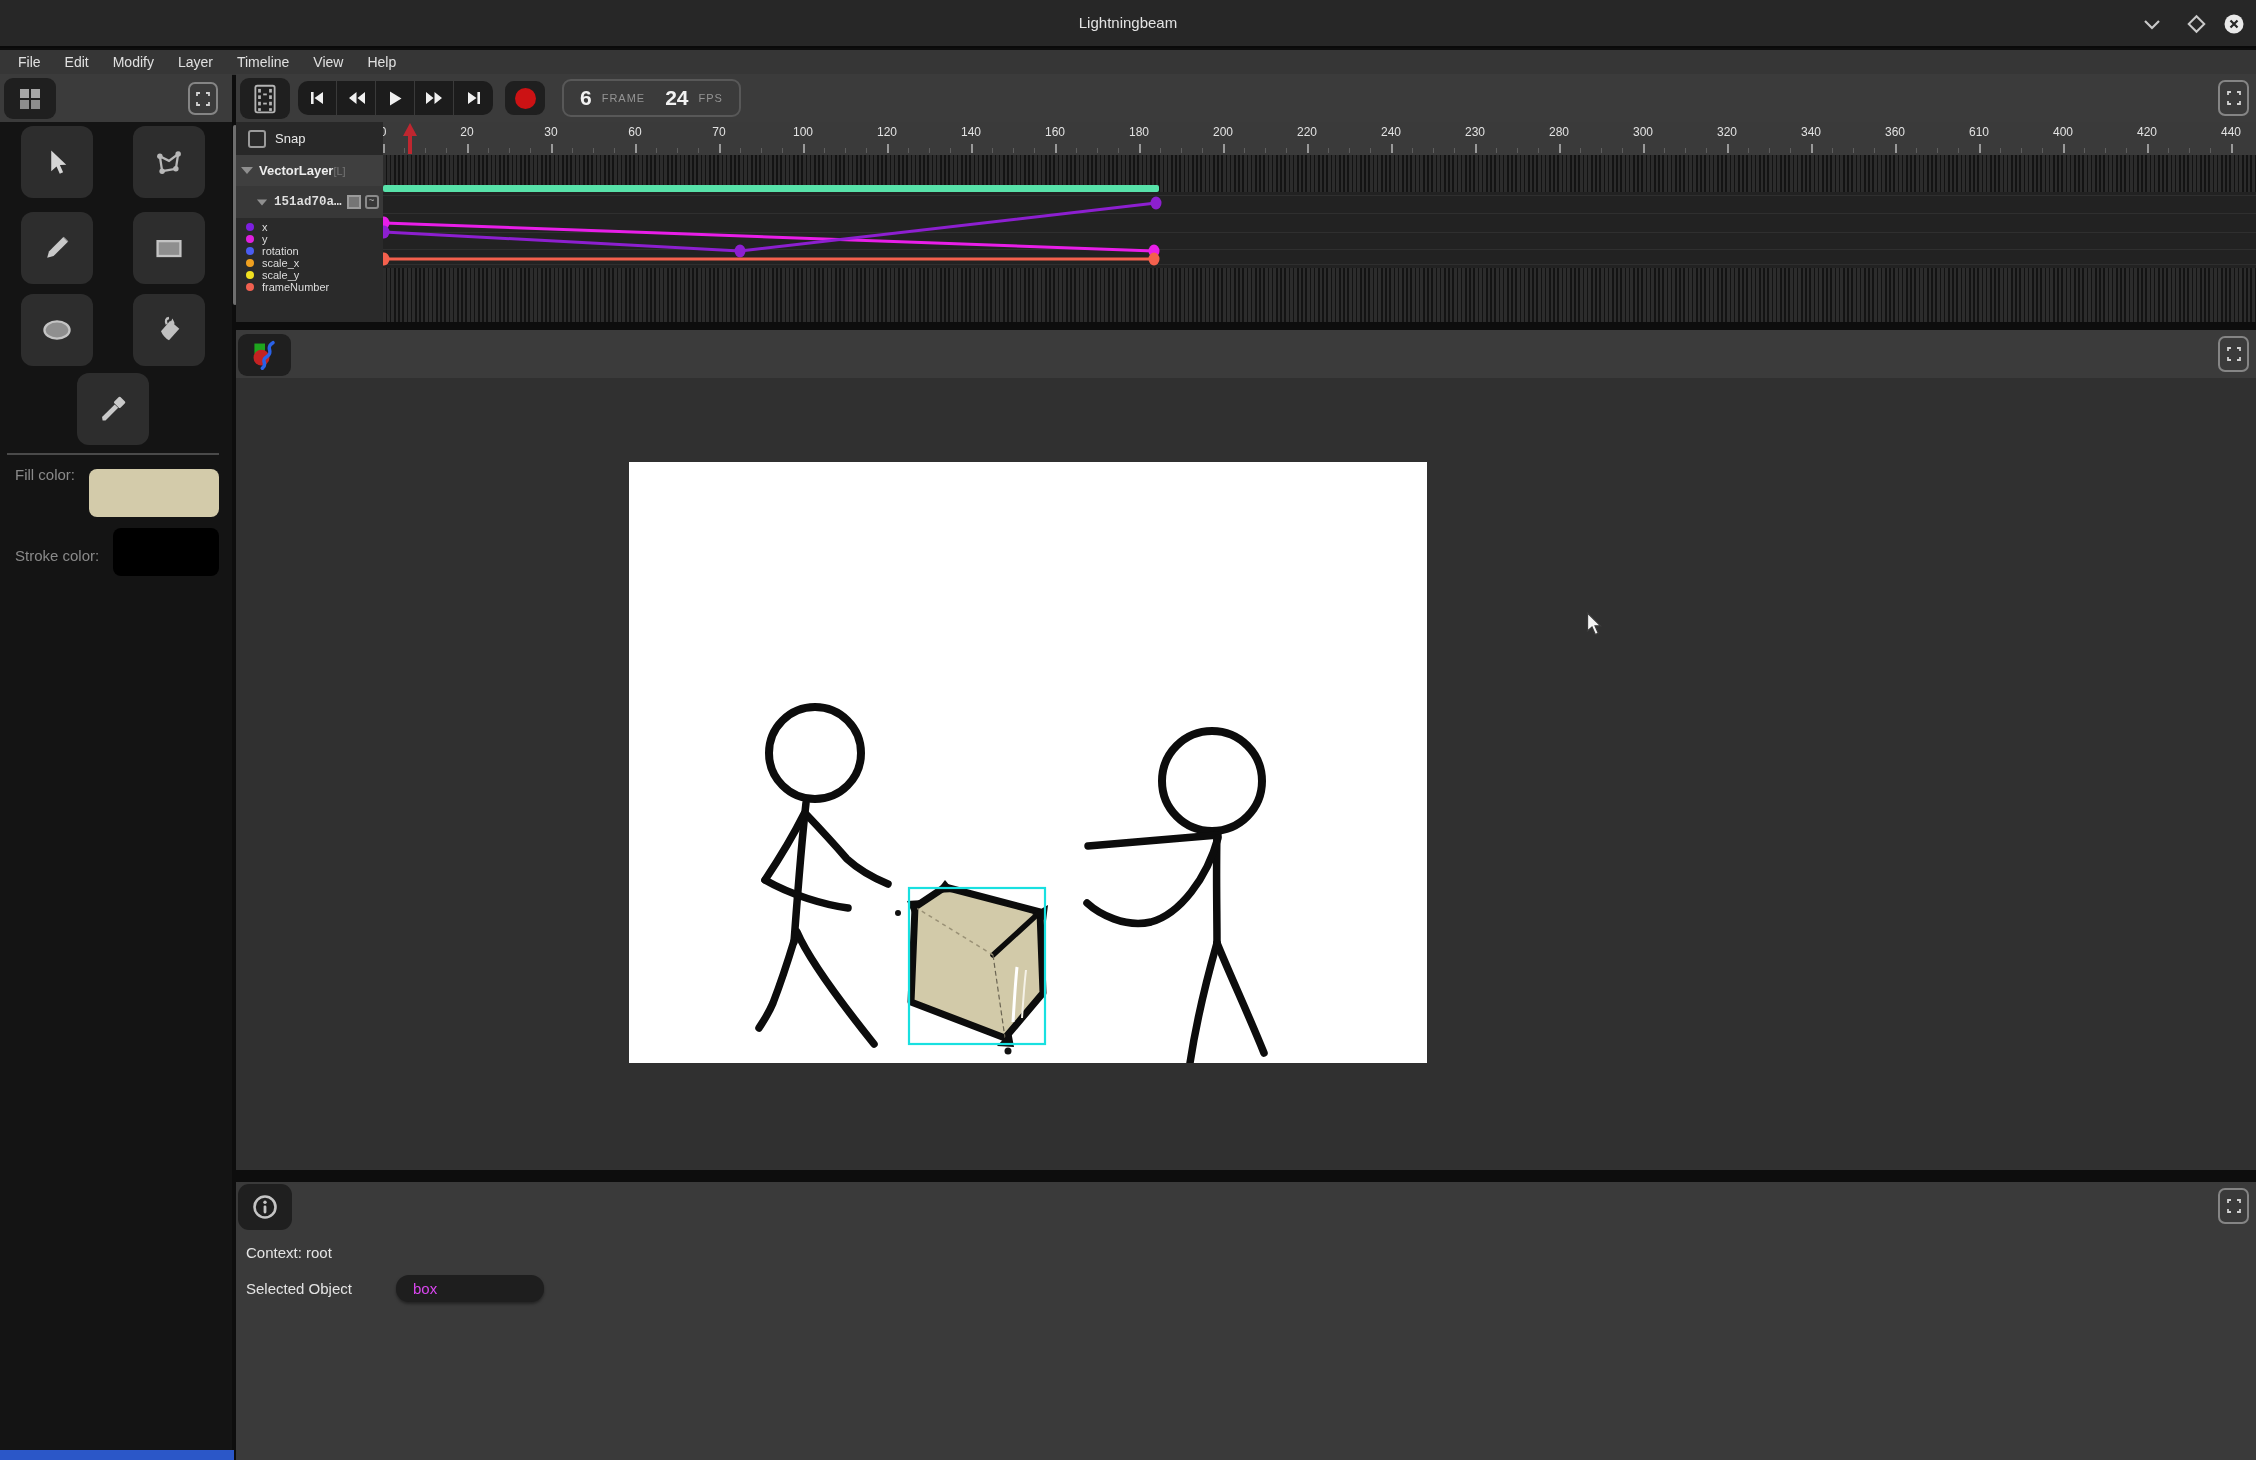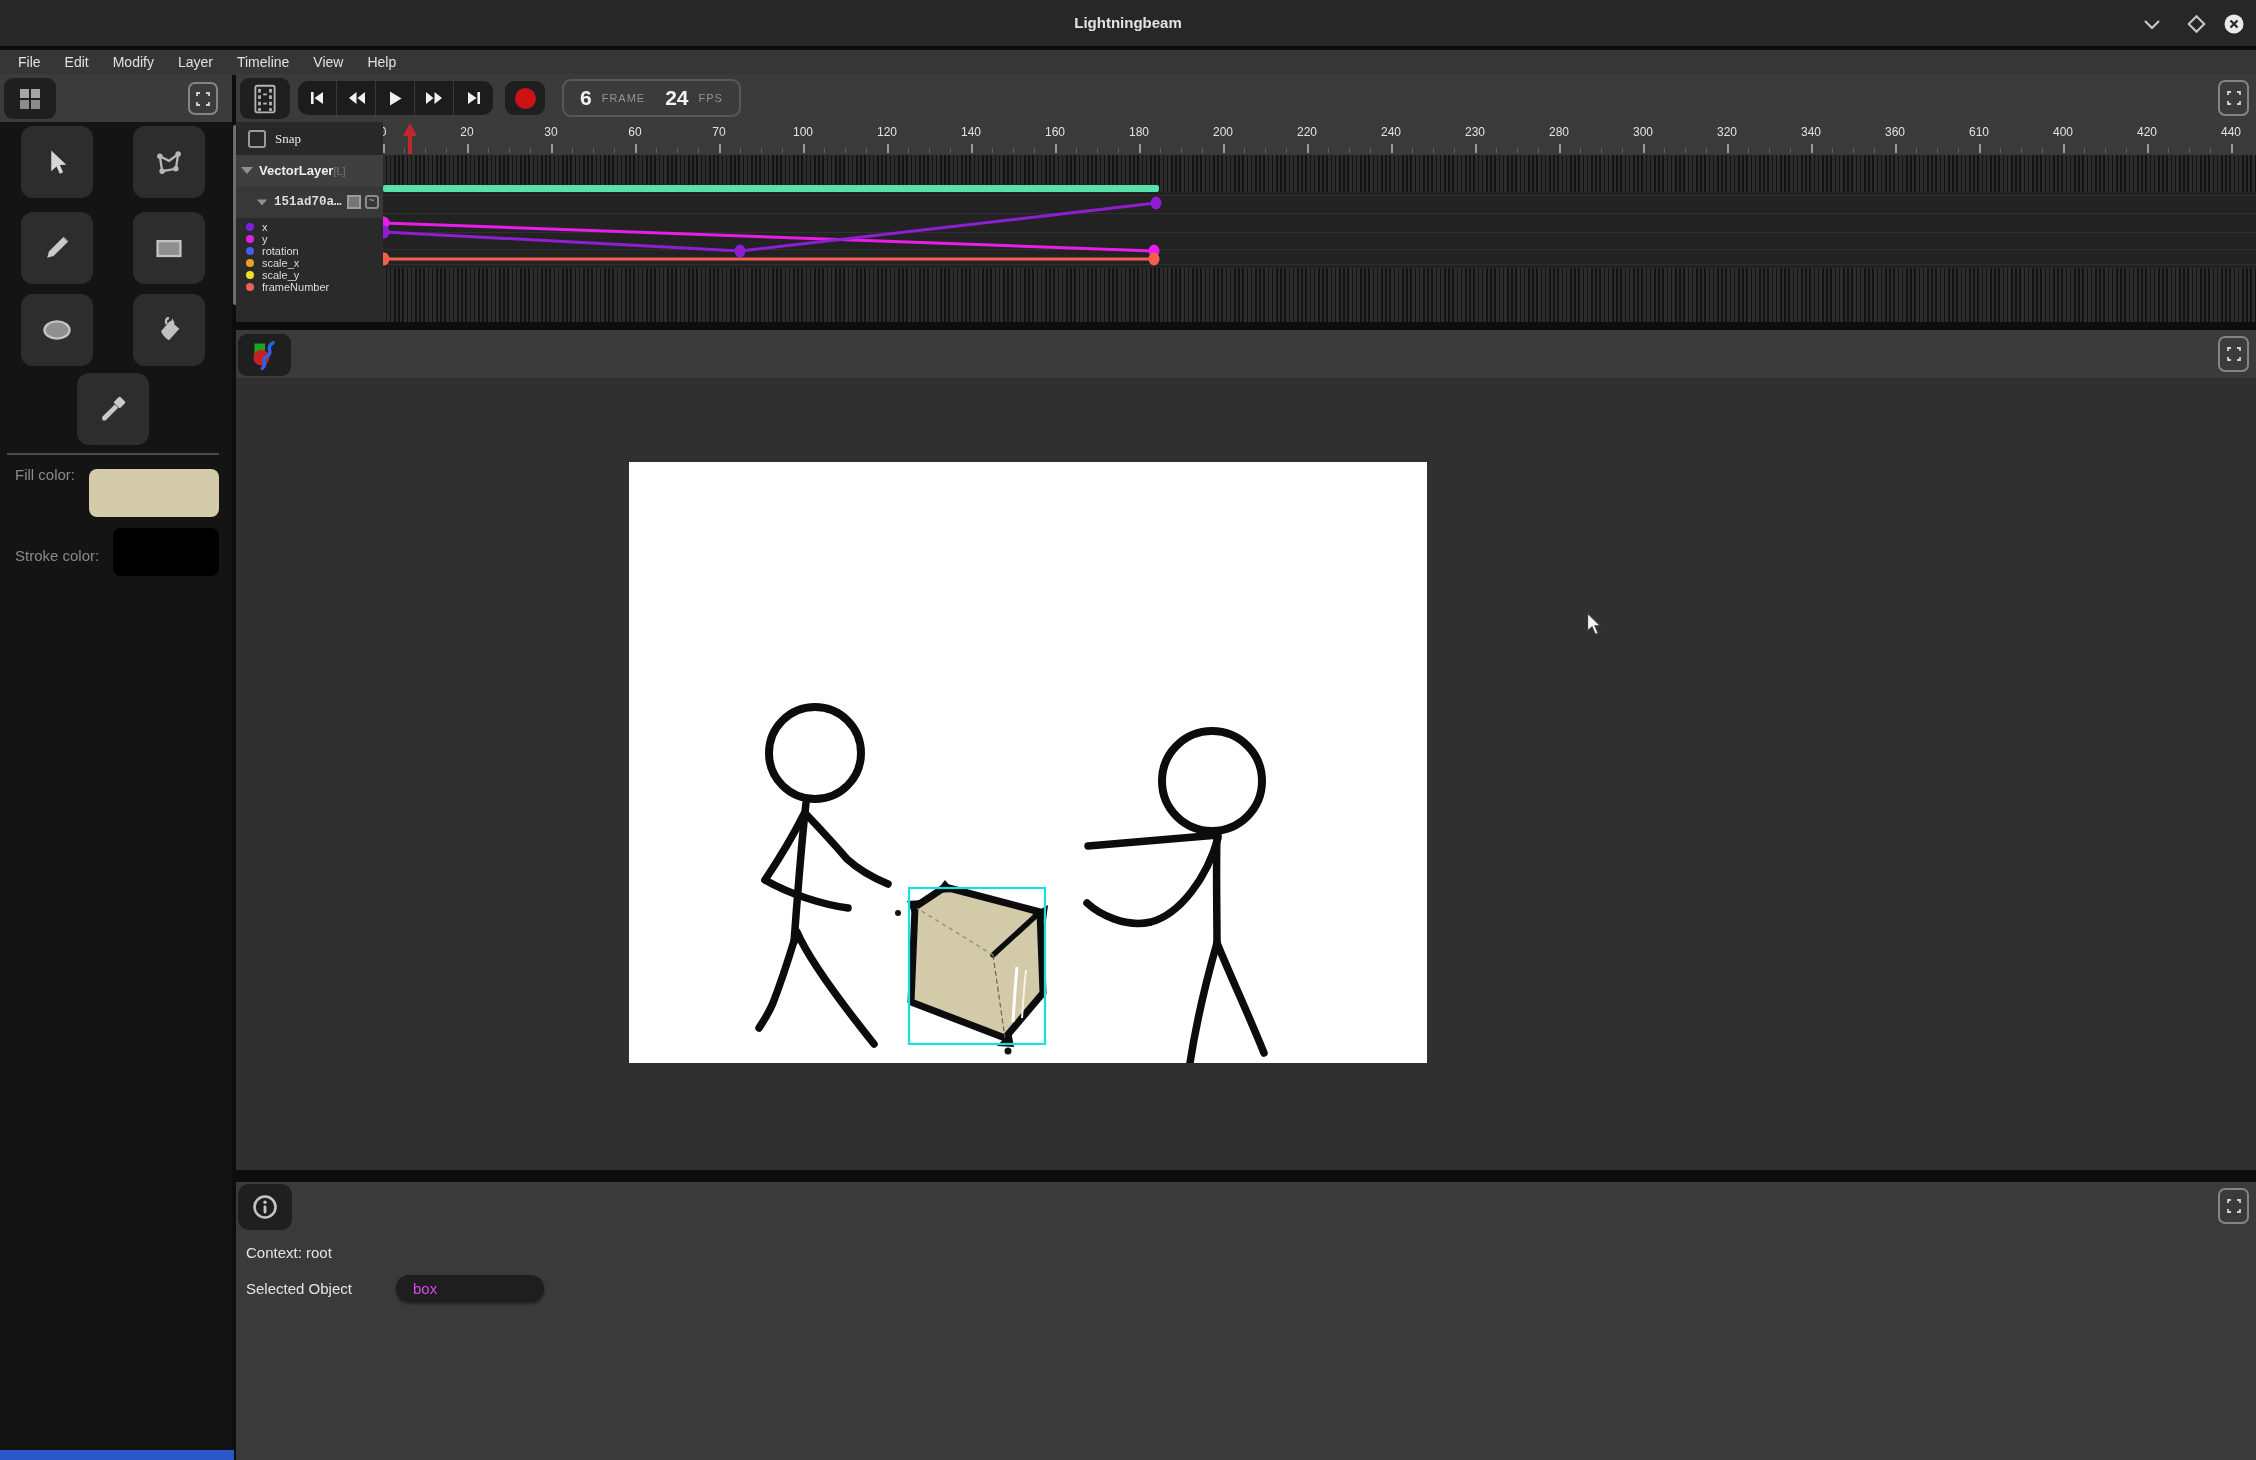--- a/index.html
+++ b/index.html
@@ -4,21 +4,21 @@
 <style>
   * { margin:0; padding:0; box-sizing:border-box; }
   html,body { background:#0d0d0d; }
   body { width:2256px; height:1460px; overflow:hidden;
          font-family:"Liberation Sans", sans-serif; }
   .app { position:relative; width:2256px; height:1460px; background:#0d0d0d; }
   .abs { position:absolute; }
 
   
   .titlebar { left:0; top:0; width:2256px; height:48px; background:#272727; border-bottom:2px solid #0a0a0a; }
-  .title { width:100%; text-align:center; line-height:46px; color:#e3e3e3; font-weight:bold; font-size:15px; }
+  .title { width:100%; text-align:center; line-height:46px; color:#e3e3e3; font-weight:normal; font-size:15px; }
   .winctl { top:14px; width:22px; height:20px; }
   .menubar { left:0; top:50px; width:2256px; height:25px; background:#363636; display:flex; align-items:center; padding-left:6px; }
   .menu-item { color:#e0e0e0; font-size:14px; padding:0 12px; height:25px; line-height:25px; cursor:default; }
 
   
   .panel-header { background:#3b3b3b; }
   .left-panel  { left:0; top:74px; width:232px; height:1386px; background:#141414; }
   .timeline-panel { left:236px; top:74px; width:2020px; height:248px; background:#232323; overflow:hidden; }
   .canvas-panel { left:236px; top:330px; width:2020px; height:840px; background:#303030; overflow:hidden; }
   .bottom-panel { left:236px; top:1182px; width:2020px; height:278px; background:#3a3a3a; }
@@ -204,21 +204,21 @@
         <span class="bignum" style="margin-left:10px">24</span>
         <span class="smalllbl">FPS</span>
       </div>
       <div class="abs expand-btn" style="left:1982px;top:6px;width:31px;height:36px;">
         <svg width="14" height="14" viewBox="0 0 14 14">
           <path d="M1,4 V1 H4 M10,1 H13 V4 M13,10 V13 H10 M4,13 H1 V10" fill="none" stroke="#d2d2d2" stroke-width="1.8"></path>
         </svg>
       </div>
     </div>
 
-    <div class="abs" style="left:0;top:48px;width:168px;height:33px;background:#282828;display:flex;align-items:center;font-family:Liberation Serif, serif;">
+    <div class="abs" style="left:0;top:48px;width:168px;height:33px;background:#282828;display:flex;align-items:center;">
       <div style="width:18px;height:18px;border:2px solid #9a9a9a;border-radius:3px;margin-left:12px;"></div>
       <span style="color:#e8e8e8;font-size:13px;margin-left:9px;">Snap</span>
     </div>
     <div class="abs" id="ruler" style="left:147px;top:48px;width:1873px;height:33px;background:#3a3a3a;overflow:hidden;">
         <div class="tick" style="left: 0px; top: 22px; height: 9px;"></div>
         <div class="ruler-label" style="left: 0px;">0</div>
         <div class="tick minor" style="left: 21px; top: 26px; height: 5px;"></div>
         <div class="tick minor" style="left: 42px; top: 26px; height: 5px;"></div>
         <div class="tick minor" style="left: 63px; top: 26px; height: 5px;"></div>
         <div class="tick" style="left: 84px; top: 22px; height: 9px;"></div>

